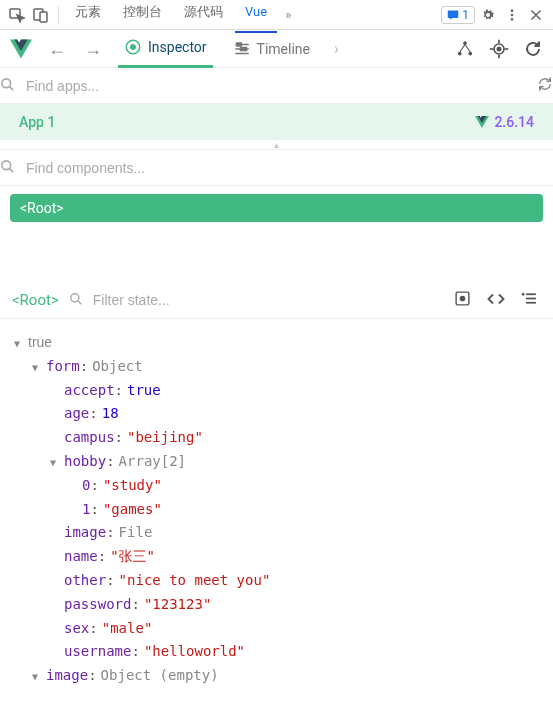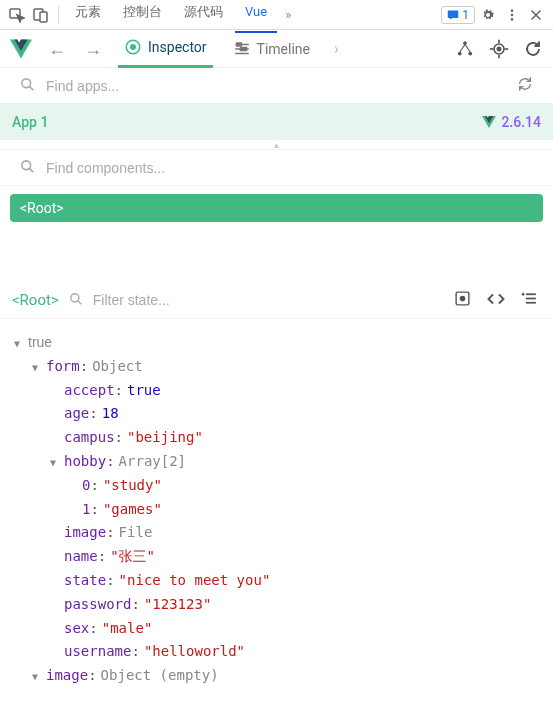--- a/index.html
+++ b/index.html
@@ -121,21 +121,21 @@
       justify-content: center;
       color: #555;
       cursor: pointer;
     }
 
     
     .search-row {
       display: flex;
       align-items: center;
       height: 36px;
-      padding: 0 20px;
+      padding: 0 0;
       gap: 10px;
       border-bottom: 1px solid #eee;
     }
     .search-row .search-icon {
       color: #aaa;
       width: 16px;
     }
     .search-row input {
       flex: 1;
       border: none;
@@ -149,21 +149,21 @@
       color: #888;
       cursor: pointer;
     }
 
     
     .app-bar {
       display: flex;
       align-items: center;
       justify-content: space-between;
       height: 36px;
-      padding: 0 12px;
+      padding: 0 19px;
       background: #e6f5ee;
       color: #42b883;
       font-size: 14px;
       font-weight: 500;
     }
     .app-version {
       display: flex;
       align-items: center;
       gap: 5px;
       color: #8b5cf6;
@@ -486,21 +486,21 @@
     <span class="val-obj">File</span>
   </div>
   <div class="tree-row indent-2">
     <span class="caret none"></span>
     <span class="key">name</span>
       <span class="colon">:</span>
     <span class="val-str">"张三"</span>
   </div>
   <div class="tree-row indent-2">
     <span class="caret none"></span>
-    <span class="key">state</span>
+    <span class="key">other</span>
       <span class="colon">:</span>
     <span class="val-str">"nice to meet you"</span>
   </div>
   <div class="tree-row indent-2">
     <span class="caret none"></span>
     <span class="key">password</span>
       <span class="colon">:</span>
     <span class="val-str">"123123"</span>
   </div>
   <div class="tree-row indent-2">

